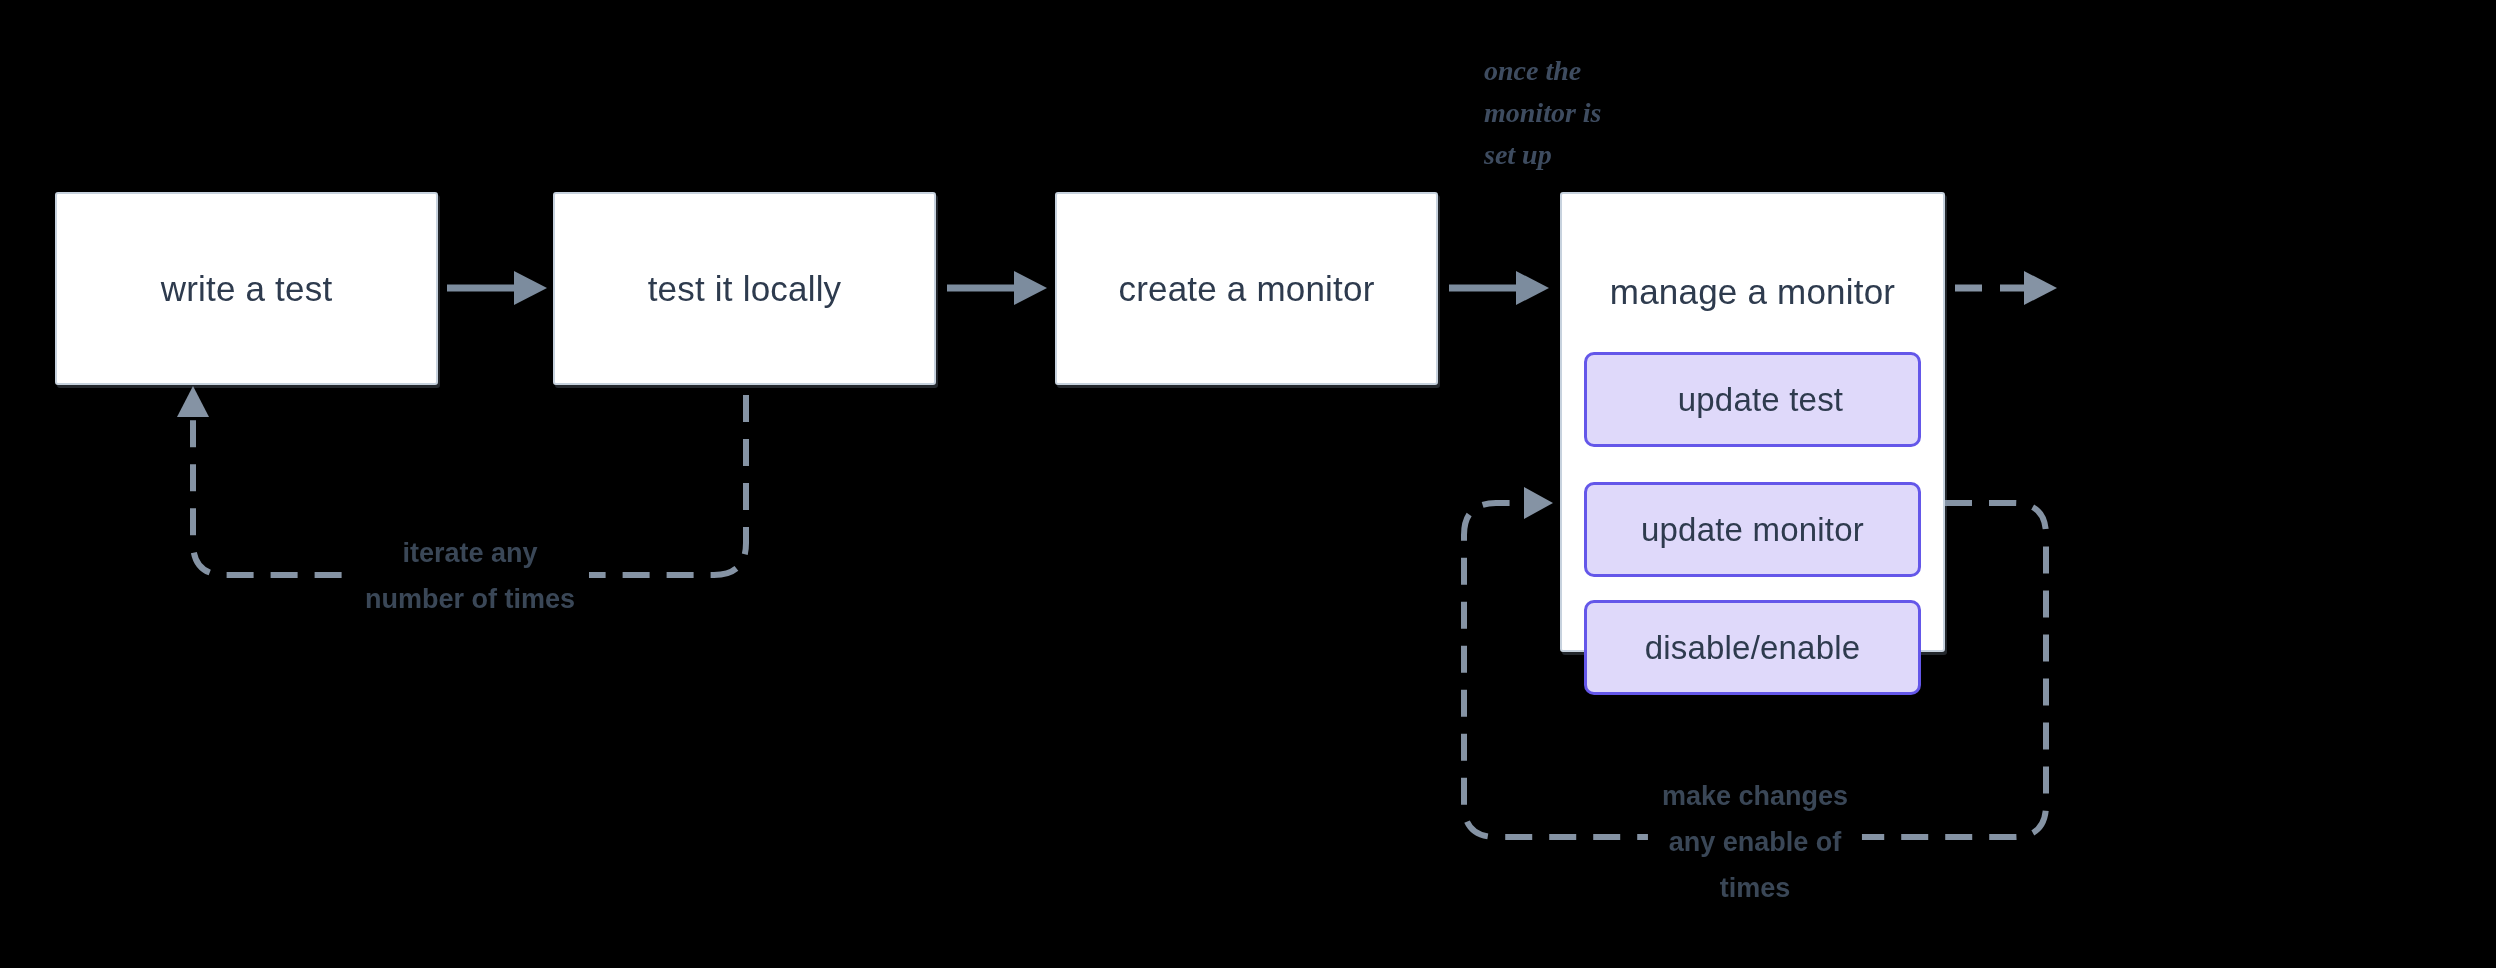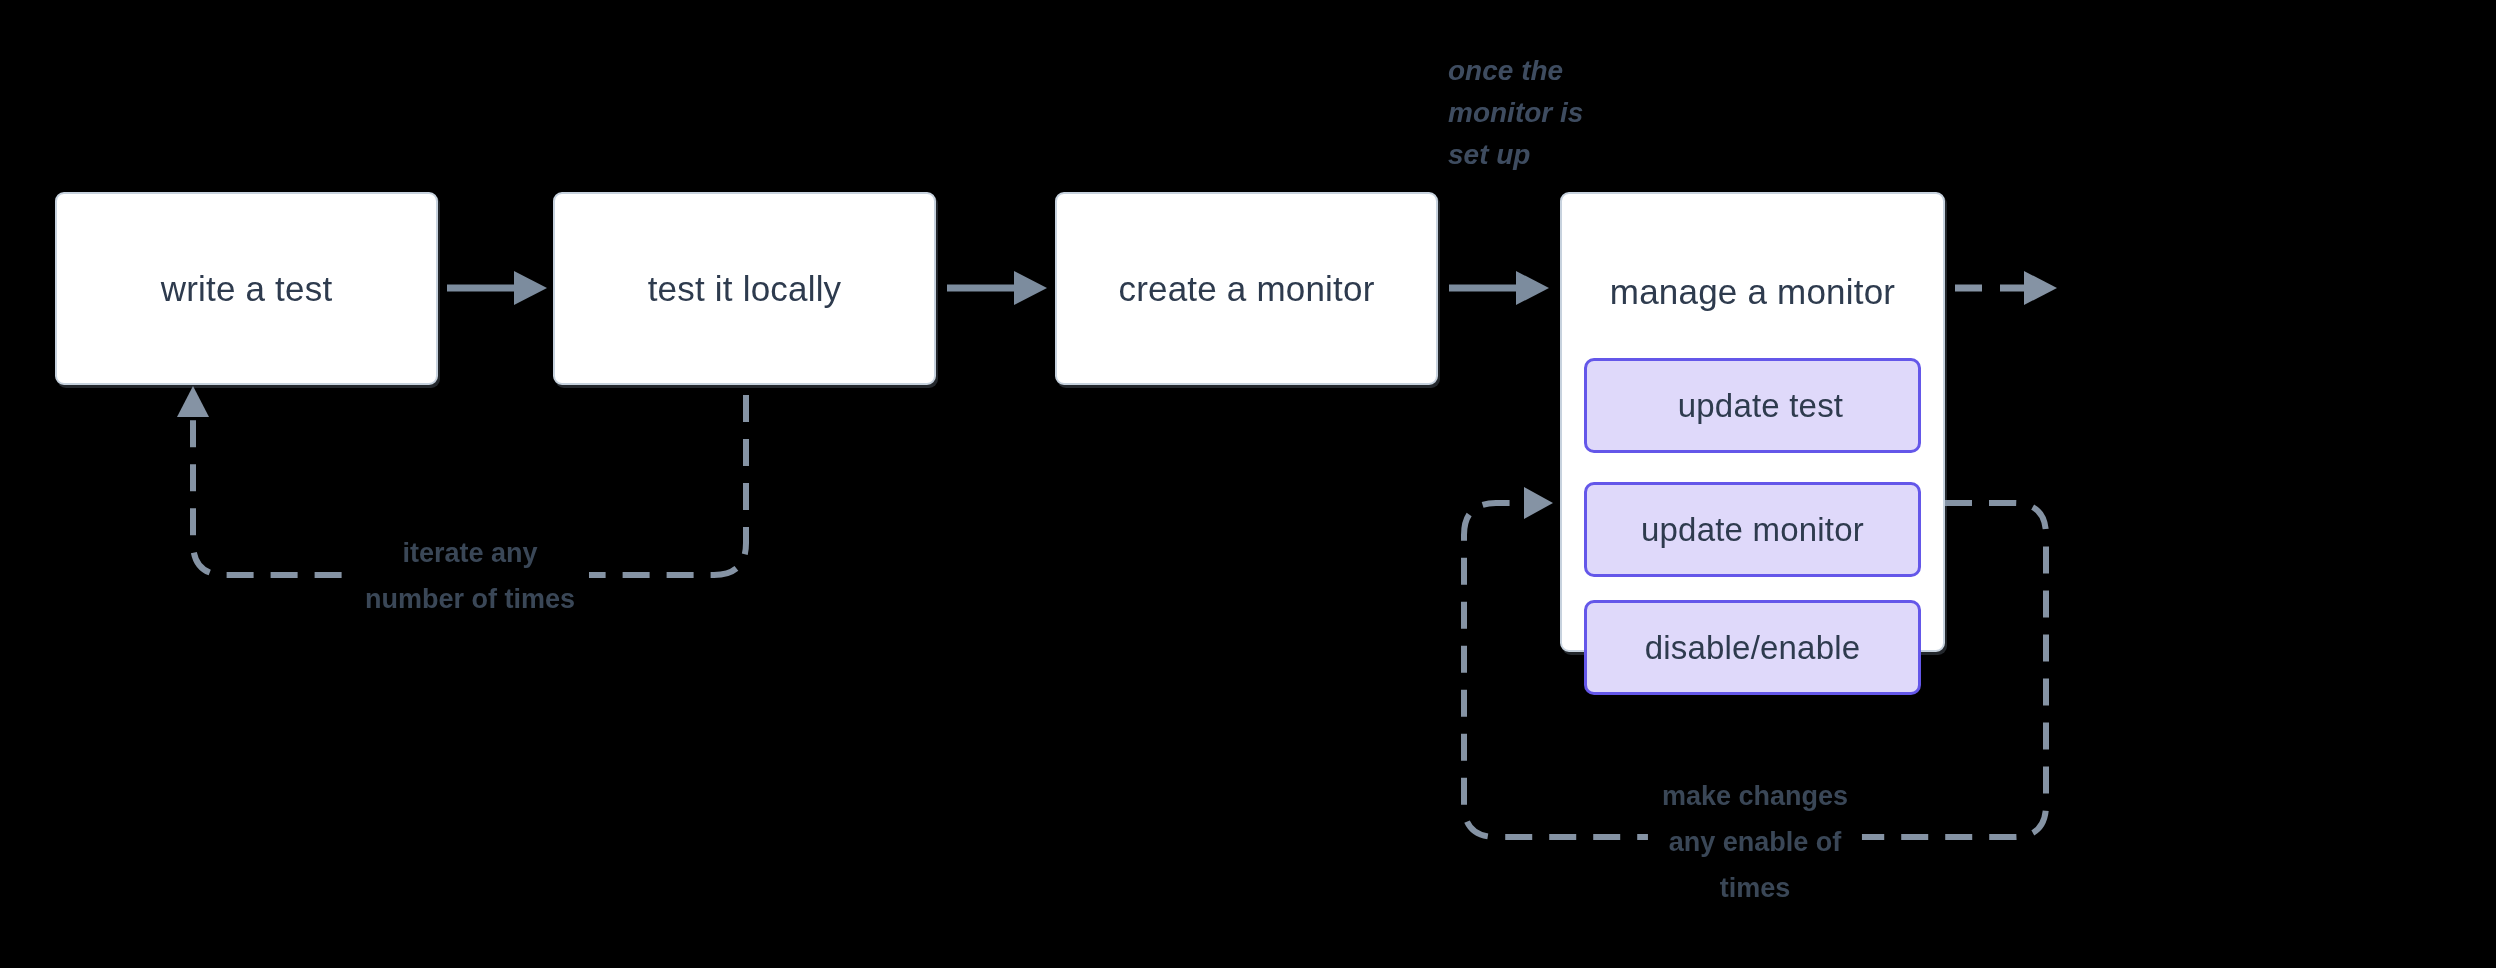--- a/index.html
+++ b/index.html
@@ -16,21 +16,21 @@
   }
   *{box-sizing:border-box;margin:0;padding:0;}
   html,body{background:var(--bg);}
   body{font-family:"Liberation Sans","DejaVu Sans",sans-serif;}
   .canvas{position:relative;width:2496px;height:968px;background:var(--bg);overflow:hidden;}
   .arrows-layer{position:absolute;left:0;top:0;width:2496px;height:968px;z-index:1;}
   .node{
     position:absolute;top:192px;width:383px;height:193px;
     background:var(--node-fill);
     border:2px solid var(--node-border);
-    border-radius:9px;
+    border-radius:3px;
     display:flex;align-items:center;justify-content:center;
     font-size:35px;color:var(--node-text);
     letter-spacing:0.2px;
     z-index:2;
     box-shadow:2px 3px 0 rgba(140,155,175,0.25);
   }
   .node-tall{
     left:1560px;width:385px;height:460px;
     display:block;
   }
@@ -39,28 +39,28 @@
     font-size:35px;color:var(--node-text);
   }
   .sub-button{
     position:absolute;left:22px;width:337px;height:95px;
     background:var(--sub-fill);
     border:3px solid var(--sub-border);
     border-radius:10px;
     display:flex;align-items:center;justify-content:center;
     font-size:33px;color:var(--node-text);
   }
-  .sub-1{top:164px;padding-left:16px;} .sub-2{top:288px;} .sub-3{top:406px;}
+  .sub-1{top:158px;padding-left:16px;} .sub-2{top:288px;} .sub-3{top:406px;}
   .annotation{
     position:absolute;z-index:2;top:50px;
     font-style:italic;font-weight:600;font-size:28px;
     color:var(--annotation);line-height:42px;white-space:nowrap;
   }
   .annotation-1{left:914px;}
-  .annotation-2{left:1448px;}
+  .annotation-2{left:1484px;font-family:Liberation Serif, serif;}
   .loop-label{
     position:absolute;z-index:3;
     background:var(--bg);
     font-weight:700;font-size:27px;line-height:46px;
     color:var(--loop-label);
     text-align:center;white-space:nowrap;
     padding:8px 14px;
     transform:translateX(-50%);
   }
   .loop-label-1{left:470px;top:522px;}

